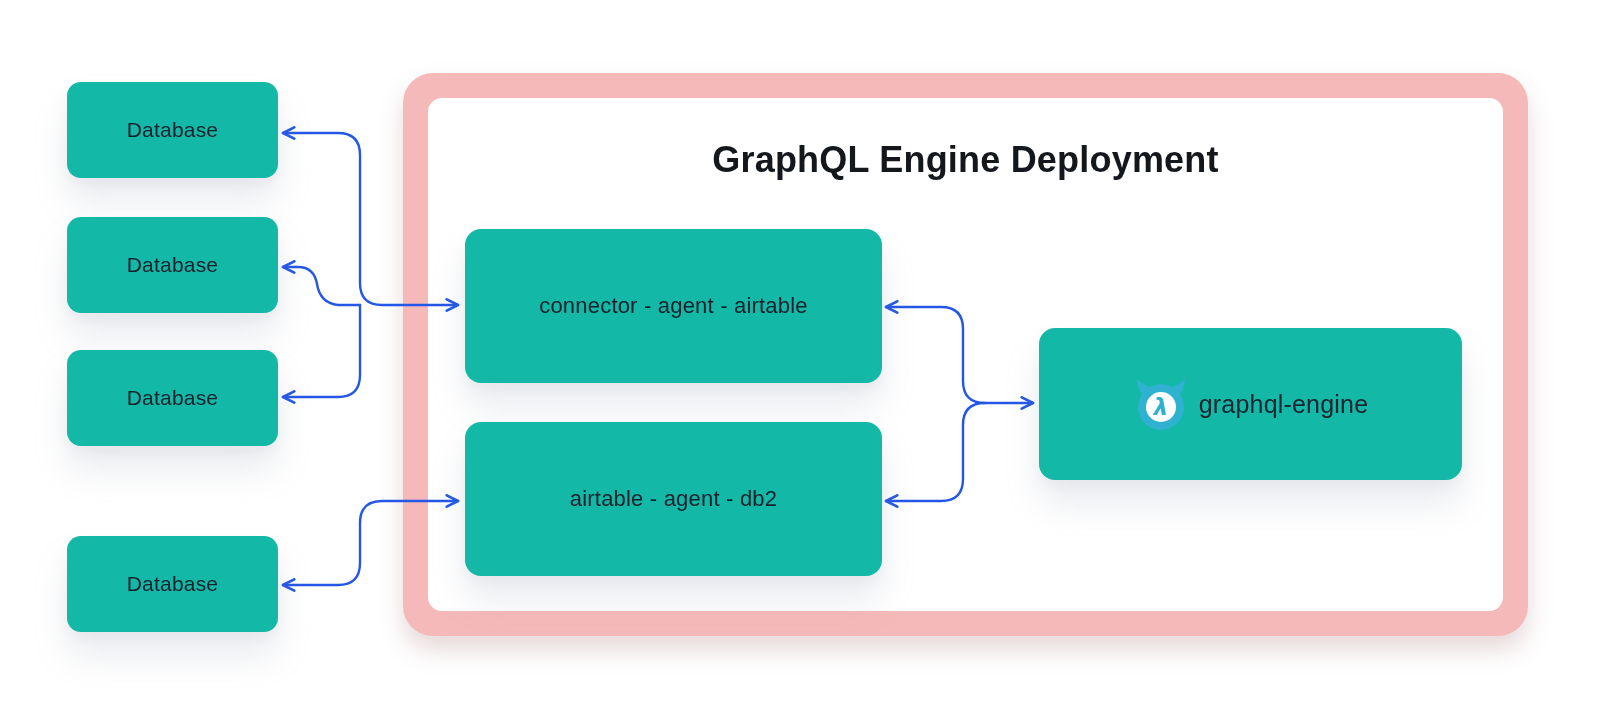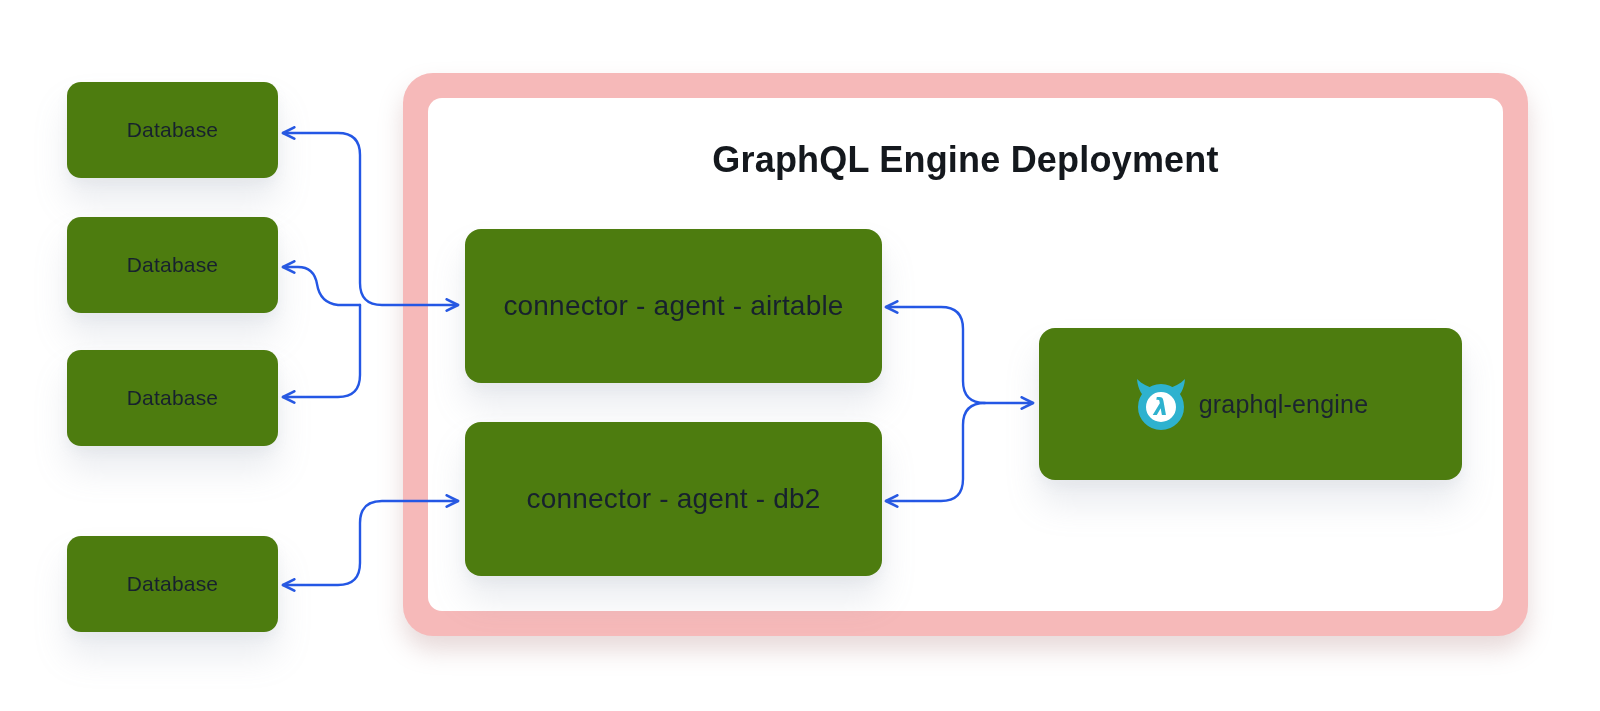--- a/index.html
+++ b/index.html
@@ -29,21 +29,21 @@
     fill: none;
     stroke: var(--arrow-blue, #2457e5);
     stroke-width: 2.2;
     stroke-linecap: round;
     stroke-linejoin: round;
   }
 
   
   .card {
     position: absolute;
-    background: #4d7c0f;
+    background: #14b8a6;
     border-radius: 14px;
     box-shadow: 0 24px 34px rgba(140, 152, 170, 0.18),
                 0 6px 12px rgba(140, 152, 170, 0.08);
     display: flex;
     align-items: center;
     justify-content: center;
   }
 
   .db-box {
     left: 67px;
@@ -84,21 +84,21 @@
     letter-spacing: 0.2px;
   }
 
   .connector-box {
     left: 465px;
     width: 417px;
     height: 154px;
     border-radius: 16px;
   }
   .connector-label {
-    font-size: 28px;
+    font-size: 22px;
     color: var(--label-dark, #17212e);
     letter-spacing: 0.2px;
   }
 
   .engine-box {
     left: 1039px;
     top: 328px;
     width: 423px;
     height: 152px;
     border-radius: 16px;
@@ -145,21 +145,21 @@
     <span class="db-label">Database</span>
   </div>
   <div class="card db-box" style="top:536px">
     <span class="db-label">Database</span>
   </div>
 
   <div class="card connector-box" style="top:229px">
     <span class="connector-label">connector - agent - airtable</span>
   </div>
   <div class="card connector-box" style="top:422px">
-    <span class="connector-label">connector - agent - db2</span>
+    <span class="connector-label">airtable - agent - db2</span>
   </div>
 
   <div class="card engine-box">
     <svg class="hasura-logo" width="56" height="52" viewBox="0 0 56 52" aria-hidden="true">
 
       <path d="M4,1 C5,12 9,18 15,21 L21,10 C15,9 9,6 4,1 Z" fill="var(--hasura-cyan, #2eb2cf)"></path>
 
       <path d="M52,1 C51,12 47,18 41,21 L35,10 C41,9 47,6 52,1 Z" fill="var(--hasura-cyan, #2eb2cf)"></path>
 
       <circle cx="28" cy="29" r="19" fill="#ffffff" stroke="var(--hasura-cyan, #2eb2cf)" stroke-width="8"></circle>

